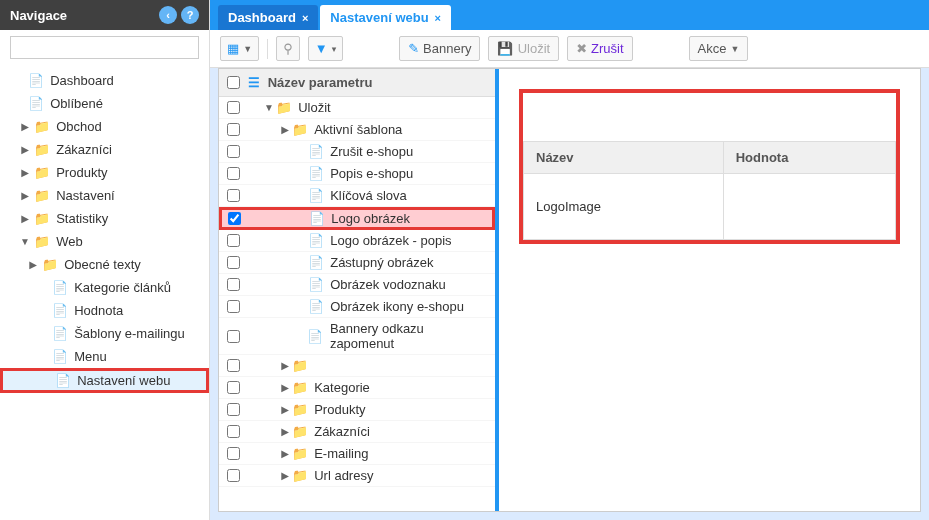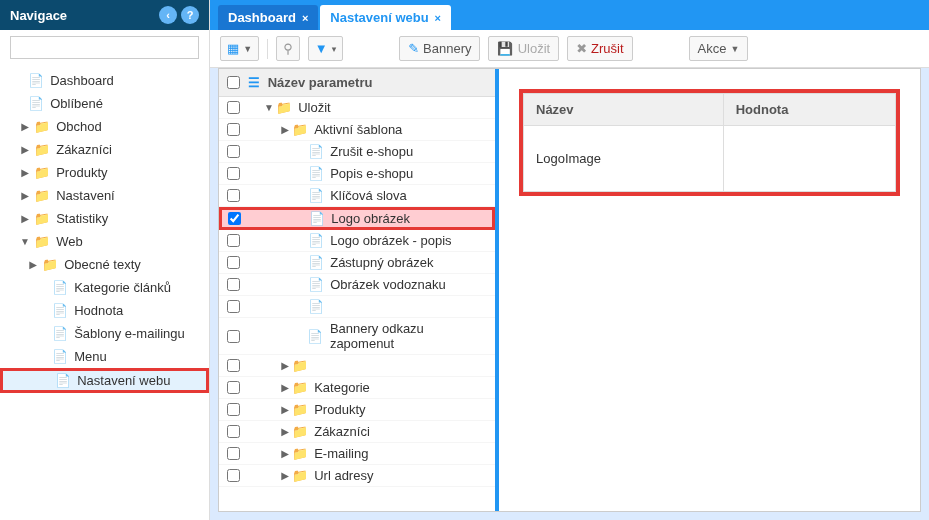--- a/index.html
+++ b/index.html
@@ -1,21 +1,21 @@
 <!DOCTYPE html>
 <html><head>
 <meta charset="utf-8">
 <style>
 * { box-sizing: border-box; margin: 0; padding: 0; }
 body { font-family: Arial, sans-serif; font-size: 13px; color: #333; background: #fff; width: 929px; height: 520px; overflow: hidden; }
 .app { display: flex; height: 100%; }
 
 
 .sidebar { width: 210px; background: #fff; border-right: 1px solid #ddd; display: flex; flex-direction: column; }
-.sidebar-header { background: #0c4a6e; color: #fff; padding: 6px 10px; display: flex; align-items: center; justify-content: space-between; font-weight: bold; }
+.sidebar-header { background: #404040; color: #fff; padding: 6px 10px; display: flex; align-items: center; justify-content: space-between; font-weight: bold; }
 .sidebar-header-icons { display: flex; gap: 4px; }
 .circle-icon { width: 18px; height: 18px; border-radius: 50%; background: #64b5f6; display: flex; align-items: center; justify-content: center; font-size: 11px; color: #fff; cursor: pointer; }
 .menu-title { background: #f5f5f5; padding: 6px 10px; display: flex; align-items: center; justify-content: space-between; border-bottom: 1px solid #ddd; font-weight: bold; color: #555; }
 .menu-title .calendar-icon { color: #2196f3; margin-right: 6px; }
 .minus-icon { width: 16px; height: 16px; border-radius: 50%; background: #bbb; color: #fff; display: flex; align-items: center; justify-content: center; font-size: 14px; line-height: 1; cursor: pointer; }
 .search-box { padding: 6px 10px; }
 .search-box input { width: 100%; padding: 3px 5px; border: 1px solid #ccc; }
 .tree { list-style: none; padding: 4px 0; }
 .tree li { padding: 4px 6px 4px 20px; display: flex; align-items: center; cursor: pointer; white-space: nowrap; }
 .tree li.level-1 { padding-left: 28px; }
@@ -51,21 +51,21 @@
 .grid-row.selected { background: #ffcdd2; border: 3px solid #e53935; padding: 1px 6px; }
 .grid-row input[type=checkbox] { margin: 0; flex-shrink: 0; }
 .row-content { display: flex; align-items: center; flex: 1; }
 .indent-1 { padding-left: 16px; }
 .indent-2 { padding-left: 32px; }
 .indent-3 { padding-left: 48px; }
 .row-caret { width: 10px; display: inline-flex; justify-content: center; margin-right: 2px; color: #666; font-size: 10px; }
 
 .detail-panel { flex: 1; padding: 20px; }
 .detail-box { border: 4px solid #e53935; padding: 0; }
-.detail-table { width: 100%; border-collapse: collapse; }
+.detail-table { width: 100%; border-collapse: collapse; margin-top: 48px; }
 .detail-table th { background: #f0f0f0; text-align: left; padding: 8px 12px; border: 1px solid #ddd; font-weight: bold; color: #555; }
 .detail-table td { padding: 25px 12px; border: 1px solid #ddd; }
 </style>
 </head>
 <body>
 
 <div class="app">
 
   <div class="sidebar">
     <div class="sidebar-header">
@@ -174,21 +174,21 @@
       <div class="tb-btn">
           <span class="tb-icon blue">✎</span>
           <span>Bannery</span>
         </div>
       <div class="tb-btn">
           <span class="tb-icon gray">💾</span>
           <span style="color:#aaa">Uložit</span>
         </div>
       <div class="tb-btn">
           <span class="tb-icon gray">✖</span>
-          <span style="color:#b91c1c">Zrušit</span>
+          <span style="color:#6d28d9">Zrušit</span>
         </div>
       <div class="tb-spacer"></div>
       <div class="tb-btn">
           <span>Akce</span>
           <span style="font-size:9px;color:#666">▼</span>
         </div>
     </div>
 
     <div class="content">
       <div class="grid-panel">
@@ -268,20 +268,21 @@
                 <span class="row-caret"></span>
                 <span class="file-icon">📄</span>
                 <span>Obrázek vodoznaku</span>
               </div>
             </div>
             <div class="grid-row">
               <input type="checkbox" style="">
               <div class="row-content indent-3">
                 <span class="row-caret"></span>
                 <span class="file-icon">📄</span>
+                <span>Obrázek ikony e-shopu</span>
               </div>
             </div>
             <div class="grid-row">
               <input type="checkbox" style="">
               <div class="row-content indent-3">
                 <span class="row-caret"></span>
                 <span class="file-icon">📄</span>
                 <span>Bannery odkazu zapomenut</span>
               </div>
             </div>

